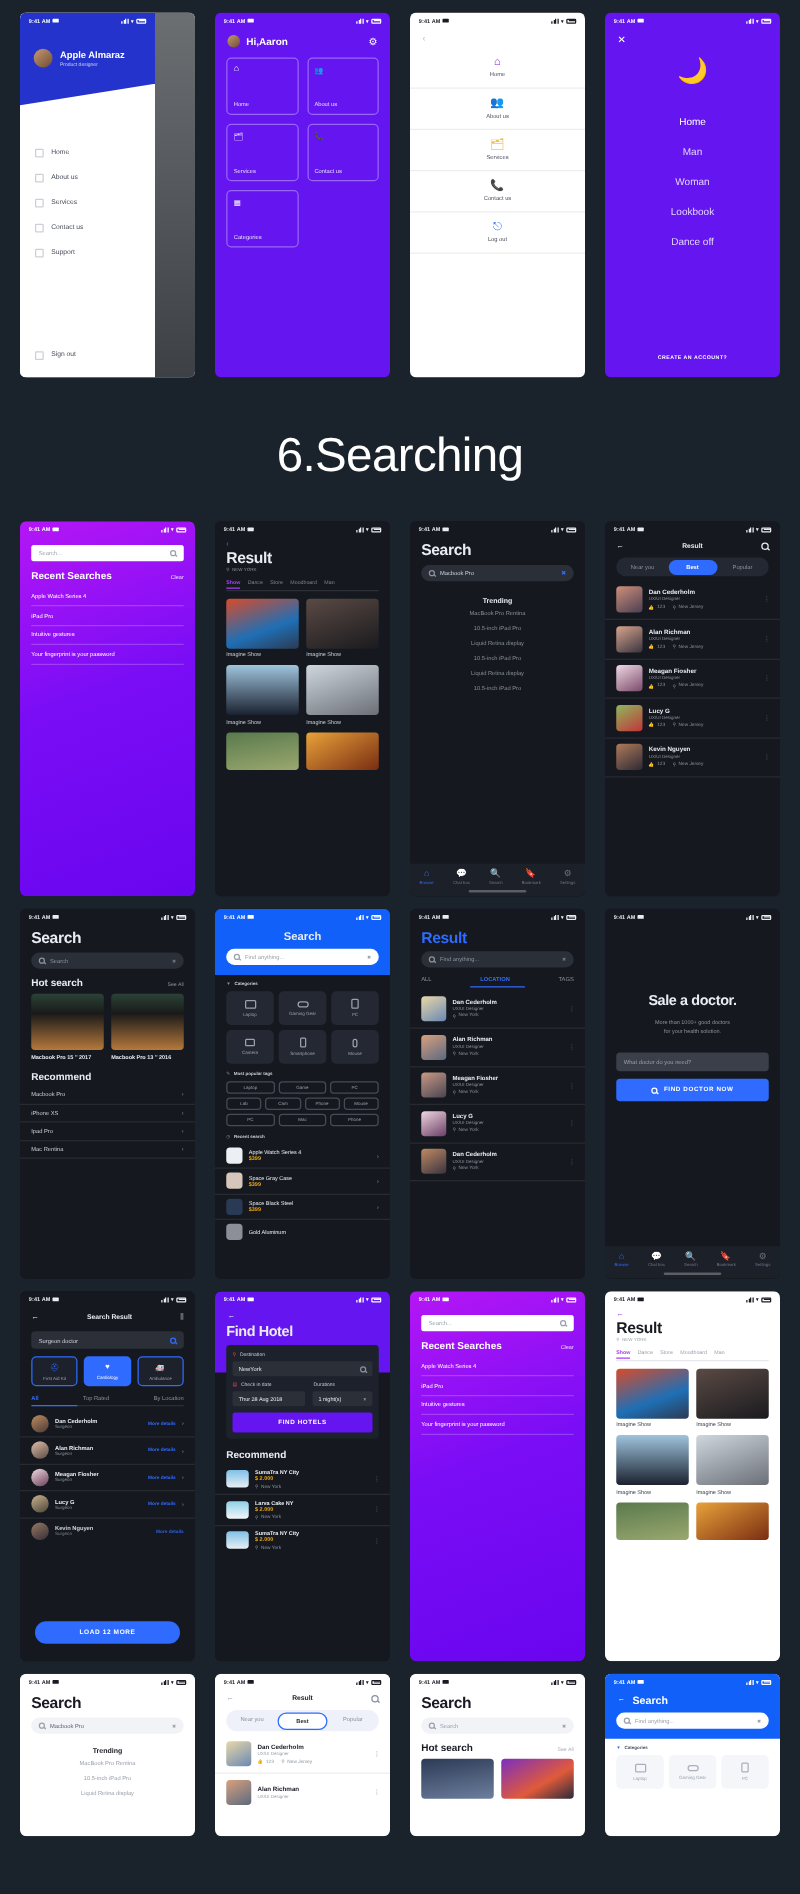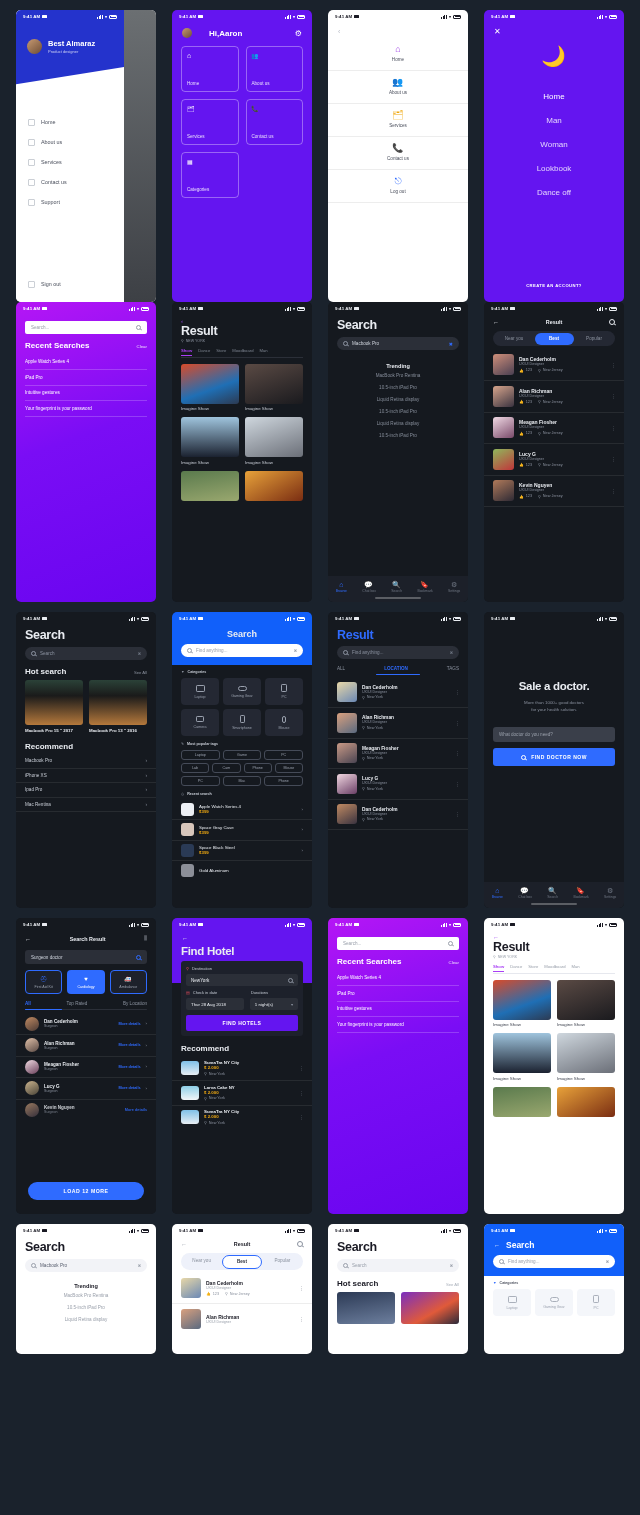--- a/index.html
+++ b/index.html
@@ -172,21 +172,21 @@
                     <i></i>
                     <i></i>
                   </span>
                   <span class="wifi">▾</span>
                   <span class="battw"></span>
                 </span>
             </div>
             <div style="display:flex;align-items:center;gap:6px;padding:16px 0 0 11px;">
               <div class="avatar rd" style="width:15px;height:15px;background:linear-gradient(140deg,#c79a72,#6d4c35);"></div>
               <div>
-                <div style="font-size:7.5px;font-weight:bold;color:#fff;">Best Almaraz</div>
+                <div style="font-size:7.5px;font-weight:bold;color:#fff;">Apple Almaraz</div>
                 <div style="font-size:4px;color:rgba(255,255,255,.72);margin-top:1px;">Product designer</div>
               </div>
             </div>
             <div class="drawer-wedge"></div>
           </div>
           <div style="padding-top:10px;">
             <div class="dr-item">
                 <span class="dr-ico" style="border:.8px solid #9aa1ae;border-radius:1px;"></span>
                 <span>Home</span>
               </div>
@@ -227,21 +227,21 @@
                 <i></i>
                 <i></i>
                 <i></i>
                 <i></i>
               </span>
               <span class="wifi">▾</span>
               <span class="battw"></span>
             </span>
         </div>
         <div style="display:flex;align-items:center;justify-content:space-between;padding:5px 10px 8px 10px;">
-          <div style="display:flex;align-items:center;gap:17px;">
+          <div style="display:flex;align-items:center;gap:5px;">
             <div class="avatar rd" style="width:10px;height:10px;background:linear-gradient(140deg,#c79a72,#6d4c35);"></div>
             <div style="font-size:8px;font-weight:bold;">Hi,Aaron</div>
           </div>
           <div style="font-size:8px;">⚙</div>
         </div>
         <div class="grid2" style="gap:7px;">
           <div class="tile">
               <div style="font-size:7px;">⌂</div>
               <div class="tile-lbl">Home</div>
             </div>
@@ -336,20 +336,21 @@
         <div class="bignav on">Home</div>
         <div class="bignav">Man</div>
         <div class="bignav">Woman</div>
         <div class="bignav">Lookbook</div>
         <div class="bignav">Dance off</div>
         <div style="position:absolute;bottom:14px;width:100%;text-align:center;font-size:4.2px;font-weight:bold;letter-spacing:.4px;">CREATE AN ACCOUNT?</div>
       </div>
     </div>
   </div>
 
+  <div class="section-title">6.Searching</div>
 
   <div class="row">
 
     <div class="phone h310">
       <div class="screen purple">
         <div class="status" style="color:#fff;">
           <span class="left">
               <span>9:41 AM</span>
               <span class="st-batt"></span>
             </span>

